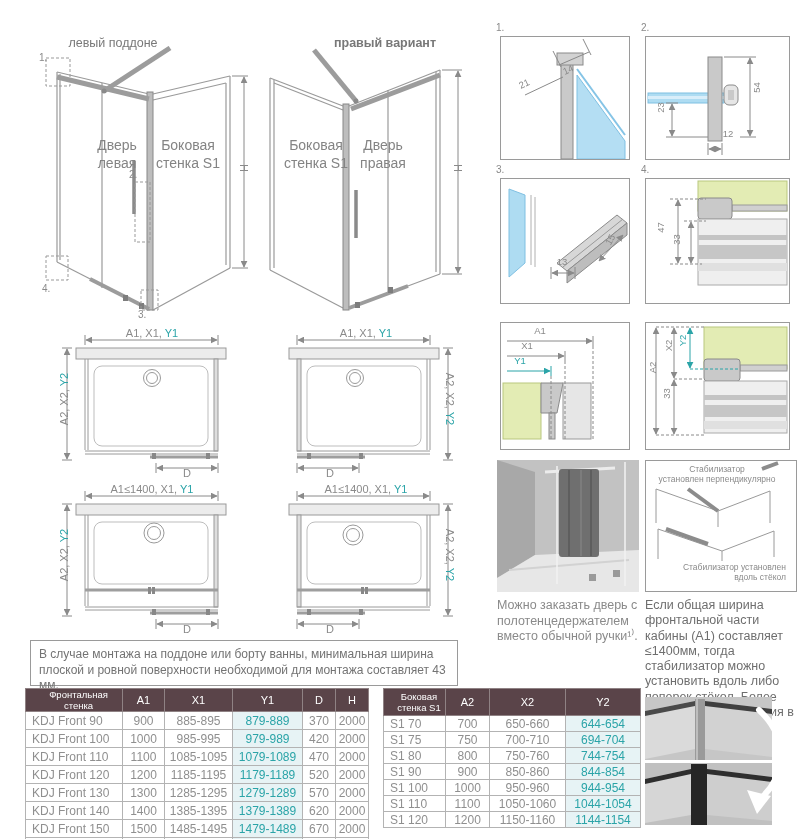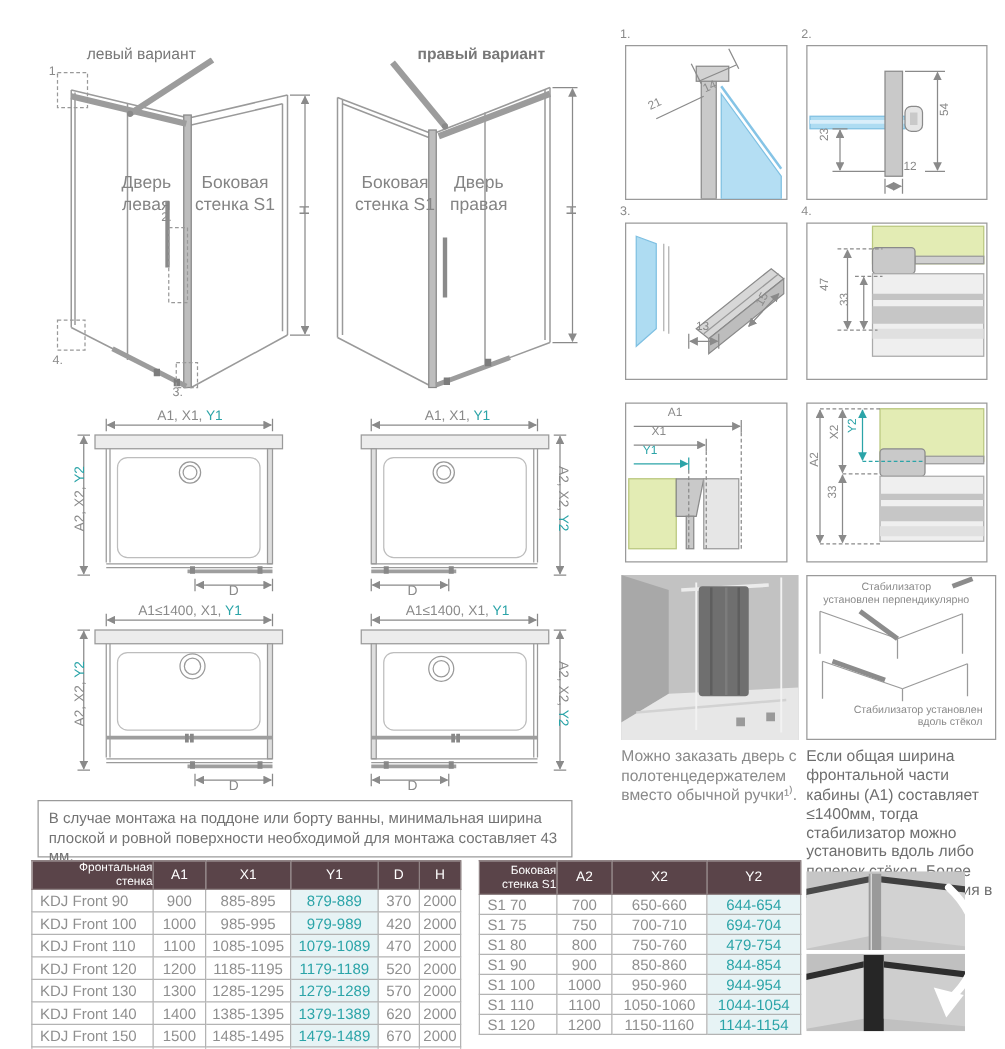--- a/index.html
+++ b/index.html
@@ -18,21 +18,21 @@
   .detail{position:absolute;border:1px solid #9a9a9a;background:#fff;}
   .notebox{position:absolute;border:1px solid #9a9a9a;color:#737373;font-size:12px;line-height:1.3;padding:6px 8px;box-sizing:border-box;}
   .caption{position:absolute;color:#8a8a8a;font-size:12.5px;line-height:1.24;}
   .para{position:absolute;color:#6e6e6e;font-size:12.5px;line-height:1.22;}
   .stabbox{position:absolute;border:1px solid #9a9a9a;background:#fff;}
   .stablbl{position:absolute;color:#8a8a8a;font-size:8.5px;line-height:1.2;}
   table.tbl{position:absolute;border-collapse:collapse;table-layout:fixed;background:#fff;}
   .tbl th{background:#5a4449;color:#fff;font-weight:normal;font-size:11px;border:1px solid #8f8284;padding:0;}
   .tbl td{border:1px solid #b3b3b3;color:#8f8f8f;font-size:12px;text-align:center;padding:0;}
   .tbl td.name{text-align:left;padding-left:6px;}
-  .tbl th.name{font-size:9.5px;text-align:right;padding-left:9px;}
+  .tbl th.name{font-size:9.5px;text-align:center;padding-left:9px;}
   .tbl td.tealcol{color:#2ba4a8;background:#e7f3f5;}
   .ft td{height:17px;} .ft th{height:15px;}
   .st td{height:15px;margin-left:40px;} .st th{height:26px;}
   svg{display:block;}
 </style>
 </head>
 <body>
 
 <div class="page">
 
@@ -40,21 +40,21 @@
 <defs>
         <marker id="ar" viewBox="0 0 10 10" refX="9" refY="5" markerWidth="7" markerHeight="7" orient="auto-start-reverse">
           <path d="M0,0L10,5L0,10z" fill="#8a8a8a"></path>
         </marker>
 <marker id="arT" viewBox="0 0 10 10" refX="9" refY="5" markerWidth="7" markerHeight="7" orient="auto-start-reverse">
           <path d="M0,0L10,5L0,10z" fill="#2ba4a8"></path>
         </marker>
       </defs>
 </svg>
 
-<div class="title" style="left:43px;top:36px;width:140px;">левый вариант</div>
+<div class="title" style="left:43px;top:36px;width:140px;">левый поддоне</div>
 <div class="title" style="left:315px;top:36px;width:140px;font-weight:bold;">правый вариант</div>
 
 <svg class="abs" style="left:30px;top:46px;" width="225" height="272" viewBox="0 0 225 272">
   <g stroke="#9a9a9a" stroke-width="1.2" fill="none">
     <line x1="27" y1="26" x2="27" y2="216"></line>
         <line x1="30" y1="28" x2="30" y2="214"></line>
     <line x1="27" y1="26" x2="119" y2="48"></line>
     <line x1="27" y1="216" x2="119" y2="263"></line>
     <line x1="72" y1="37" x2="72" y2="242"></line>
     <line x1="123" y1="48" x2="200" y2="30"></line>
@@ -591,21 +591,21 @@
   <tr>
           <td class="name">S1 75</td>
           <td>750</td>
           <td>700-710</td>
           <td class="tealcol">694-704</td>
         </tr>
   <tr>
           <td class="name">S1 80</td>
           <td>800</td>
           <td>750-760</td>
-          <td class="tealcol">479-754</td>
+          <td class="tealcol">744-754</td>
         </tr>
   <tr>
           <td class="name">S1 90</td>
           <td>900</td>
           <td>850-860</td>
           <td class="tealcol">844-854</td>
         </tr>
   <tr>
           <td class="name">S1 100</td>
           <td>1000</td>

